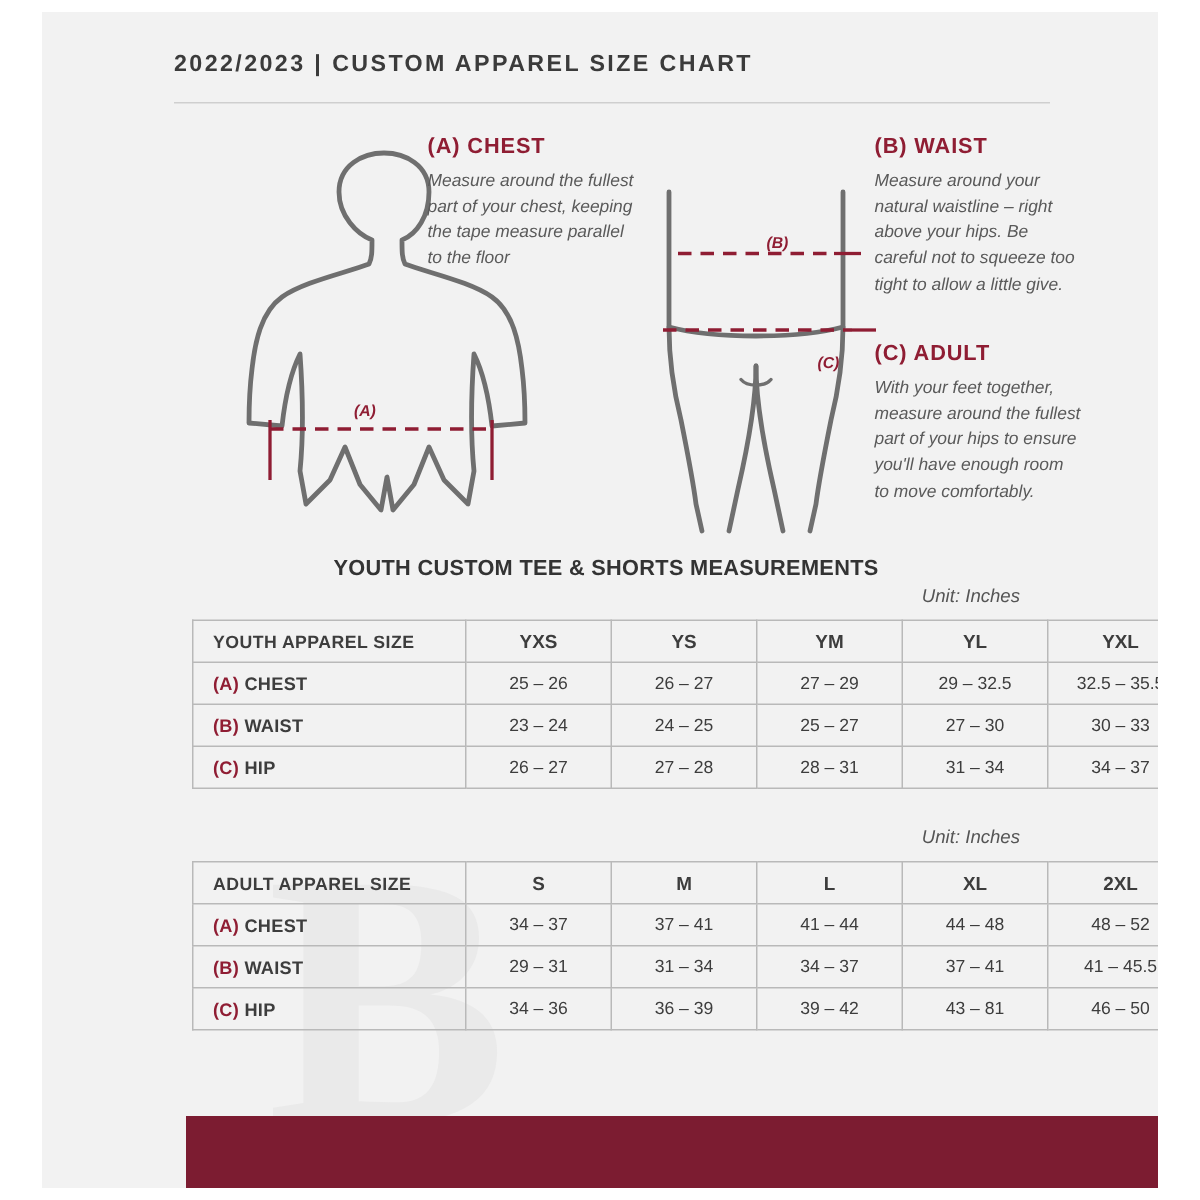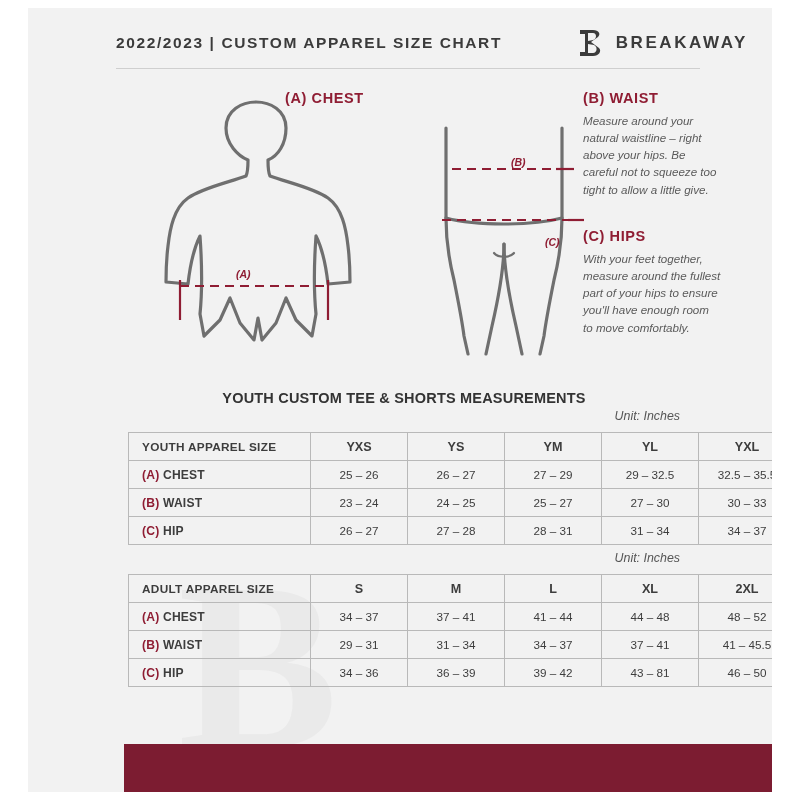--- a/index.html
+++ b/index.html
@@ -191,30 +191,20 @@
 </head>
 <body>
 
 <div id="page">
   <div class="sheet">
 
     <div class="watermark">B</div>
 
     <div class="header">
       <div class="header-title">2022/2023  |  CUSTOM APPAREL SIZE CHART</div>
-      <div class="brand-wrap">
-        <span class="brand-mark">
-          <svg width="26" height="30" viewBox="0 0 26 30">
-            <path d="M3 2 L16 2 C22 2 24 6 21 9 L14 14 L22 20 C25 23 22 28 16 28 L3 28 L3 24 L8 24 L8 6 L3 6 Z" fill="#3b3b3b"></path>
-            <path d="M11 5 L16 5 C20 5 20 11 16 12 L11 13 Z" fill="#f2f2f2"></path>
-            <path d="M11 16 L17 17 C21 19 20 25 16 25 L11 25 Z" fill="#f2f2f2"></path>
-          </svg>
-        </span>
-        <span class="brand-name">BREAKAWAY</span>
-      </div>
       <div class="hr-top"></div>
     </div>
 
     <div class="figure-zone">
 
       <svg class="svg-abs" width="744" height="290" viewBox="0 0 744 290">
         <g fill="none" stroke="#6f6f6f" stroke-width="3.2" stroke-linecap="round" stroke-linejoin="round">
 
           <path d="M198 60 C198 42 214 34 228 34 C242 34 258 42 258 60 C258 76 250 88 240 92
                    C240 100 240 104 242 108
@@ -254,34 +244,35 @@
           <line x1="546" y1="101" x2="546" y2="101"></line>
         </g>
       </svg>
 
       <span class="lbl" style="left:208px; top:200px;">(A)</span>
       <span class="lbl" style="left:483px; top:88px;">(B)</span>
       <span class="lbl" style="left:517px; top:168px;">(C)</span>
 
       <div class="callout" style="left:257px; top:22px; width:138px;">
         <div class="callout-title">(A) CHEST</div>
+        <div class="callout-body">Measure around the fullest part of your chest, keeping the tape measure parallel to the floor</div>
       </div>
 
       <div class="callout" style="left:555px; top:22px; width:135px;">
         <div class="callout-title">(B) WAIST</div>
         <div class="callout-body">Measure around your natural waistline – right above your hips. Be careful not to squeeze too tight to allow a little give.</div>
       </div>
 
       <div class="callout" style="left:555px; top:160px; width:138px;">
-        <div class="callout-title">(C) HIPS</div>
+        <div class="callout-title">(C) ADULT</div>
         <div class="callout-body">With your feet together, measure around the fullest part of your hips to ensure you'll have enough room to move comfortably.</div>
       </div>
     </div>
 
-    <div class="table-block" style="top:382px;">
+    <div class="table-block" style="top:363px;">
       <div class="tbl-title">YOUTH CUSTOM TEE &amp; SHORTS MEASUREMENTS</div>
       <div class="tbl-unit">Unit: Inches</div>
       <table>
         <tbody>
             <tr>
           <td class="rowhead-plain col-a">YOUTH APPAREL SIZE</td>
           <td class="colhead col-b">YXS</td>
           <td class="colhead col-b">YS</td>
           <td class="colhead col-b">YM</td>
           <td class="colhead col-b">YL</td>

